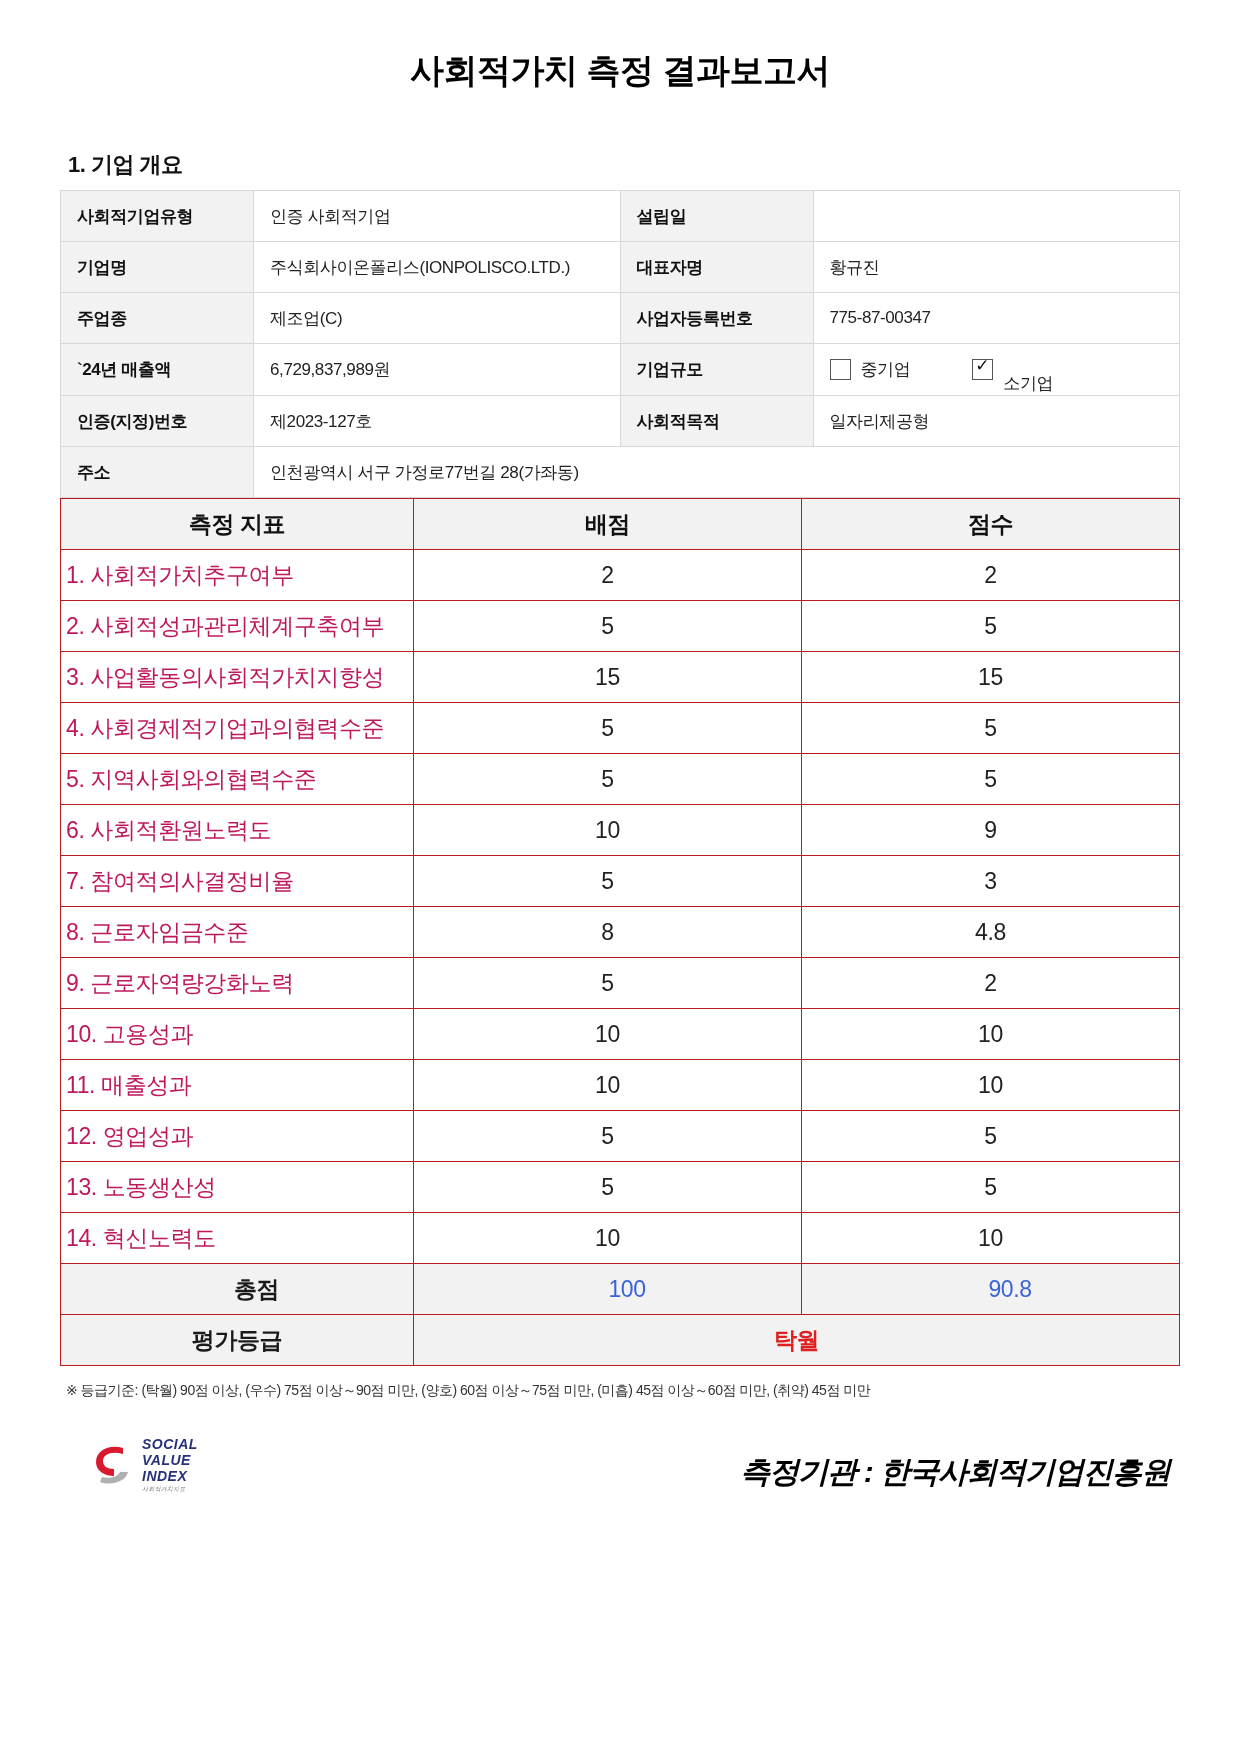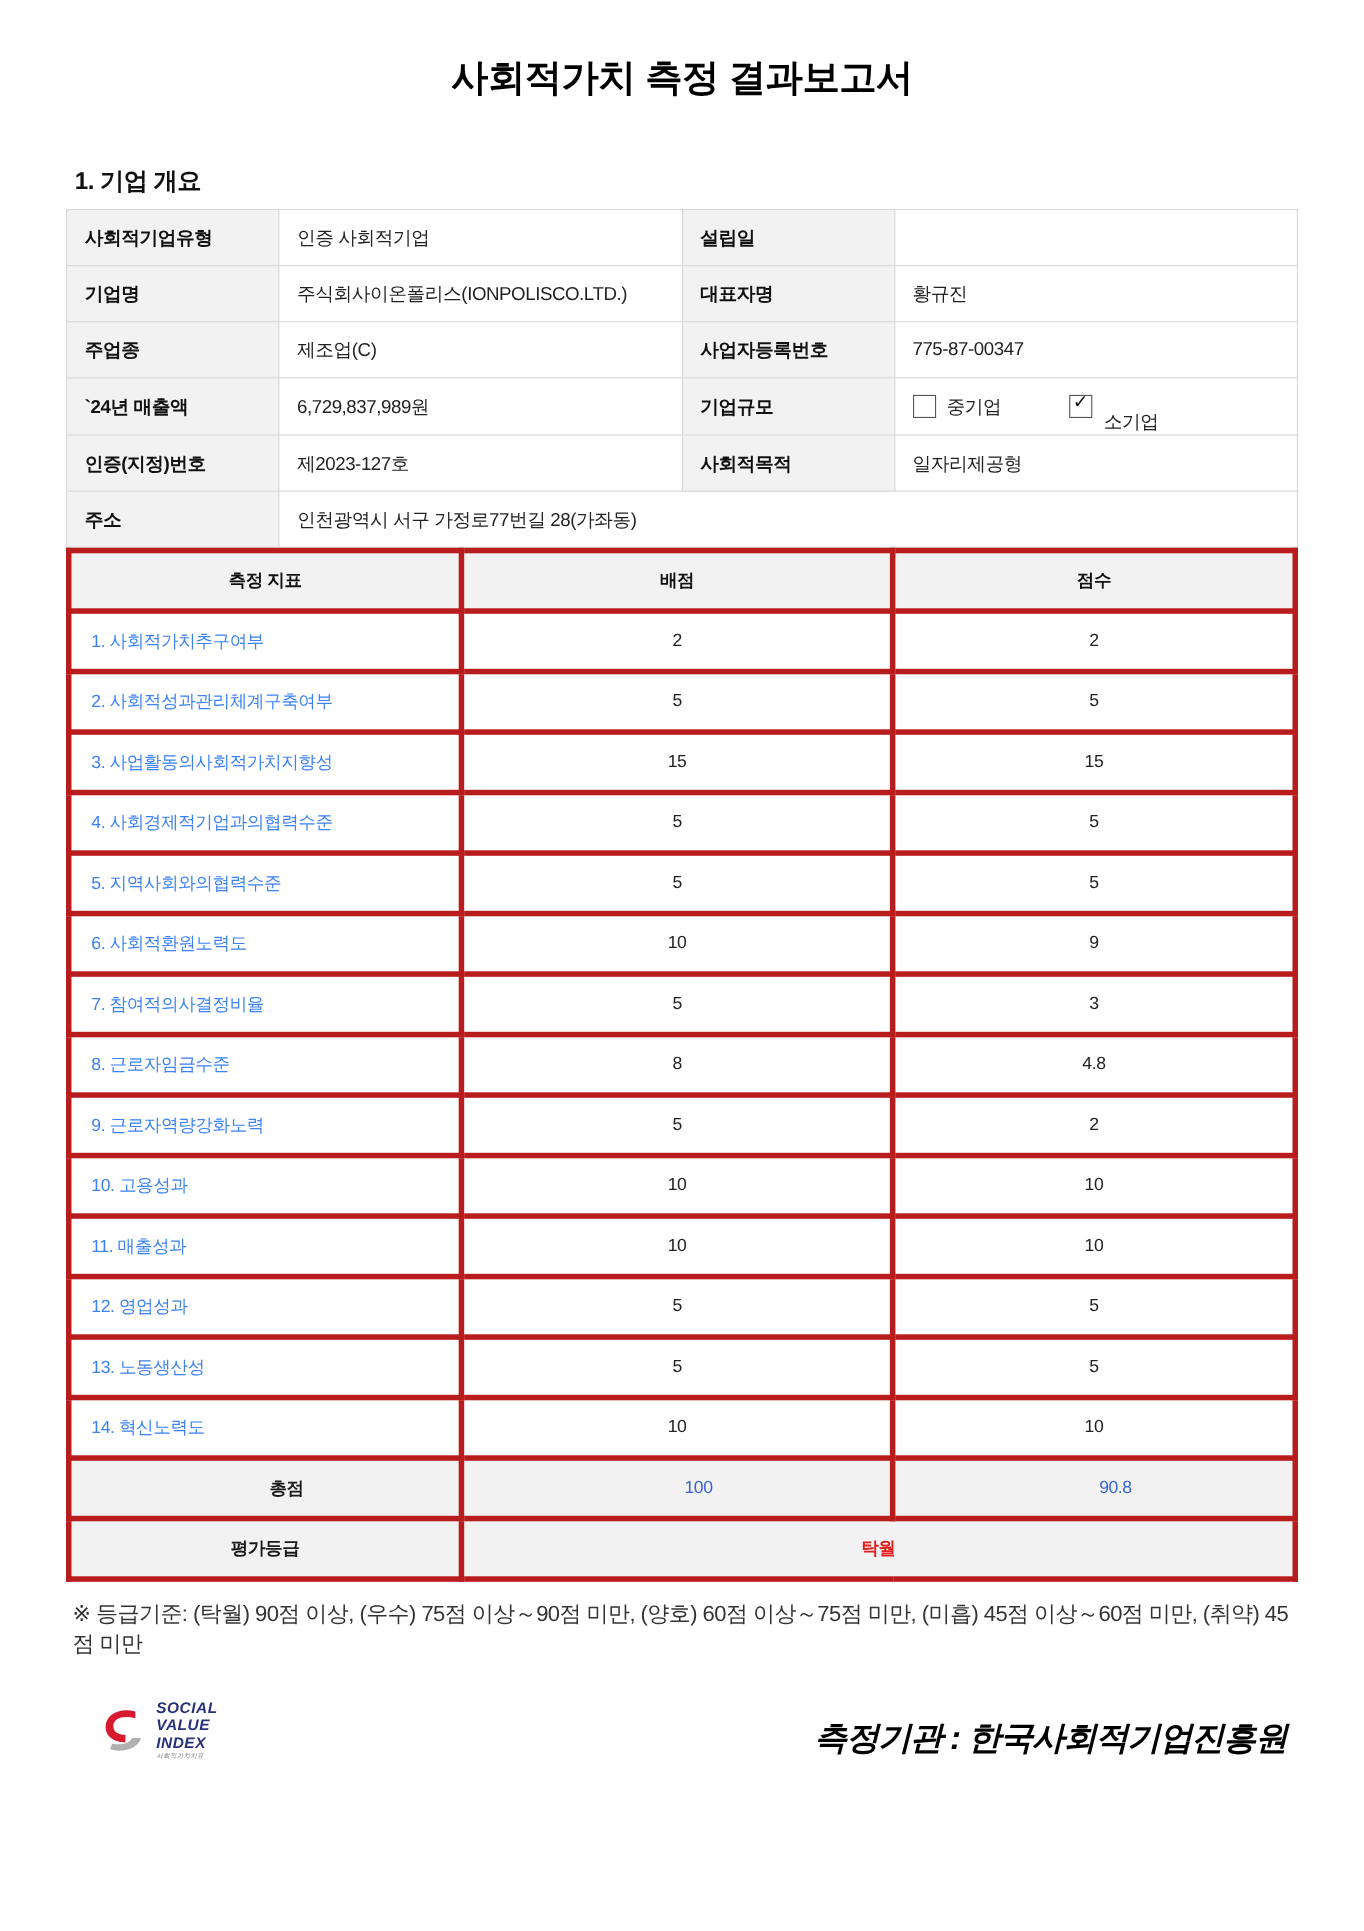--- a/index.html
+++ b/index.html
@@ -86,34 +86,34 @@
     color: #111;
   }
   .size-label {
     font-size: 17px;
     margin-right: 52px;
   }
   .size-label.last { margin-right: 0; margin-top: 28px; }
 
   
   .score-table th, .score-table td {
-    border: 5px solid #b91c1c;
-    font-size: 16px;
+    border: 1px solid #b91c1c;
+    font-size: 23px;
     height: 48px;
     letter-spacing: -0.4px;
   }
   .score-table th {
     background: #f2f2f2;
     font-weight: bold;
     color: #111;
   }
   .score-table td.idx {
-    padding-left: 18px;
+    padding-left: 5px;
     text-align: left;
-    color: #3b82f6;
+    color: #be185d;
   }
   .score-table td.num {
     text-align: center;
     color: #222;
   }
   .score-table tr.total td {
     background: #f2f2f2;
     text-align: center;
     font-weight: bold;
     padding-left: 40px;
@@ -125,21 +125,21 @@
   .score-table tr.grade td {
     background: #f2f2f2;
     text-align: center;
     font-weight: bold;
     font-family: Liberation Serif, serif;
   }
   .score-table tr.grade td.grade-val {
     color: #e02020;
   }
   .note {
-    font-size: 20px;
+    font-size: 14px;
     color: #333;
     margin: 16px 0 0 6px;
     letter-spacing: -0.5px;
   }
   
   .footer {
     display: flex;
     align-items: flex-end;
     margin-top: 36px;
     padding-left: 30px;

